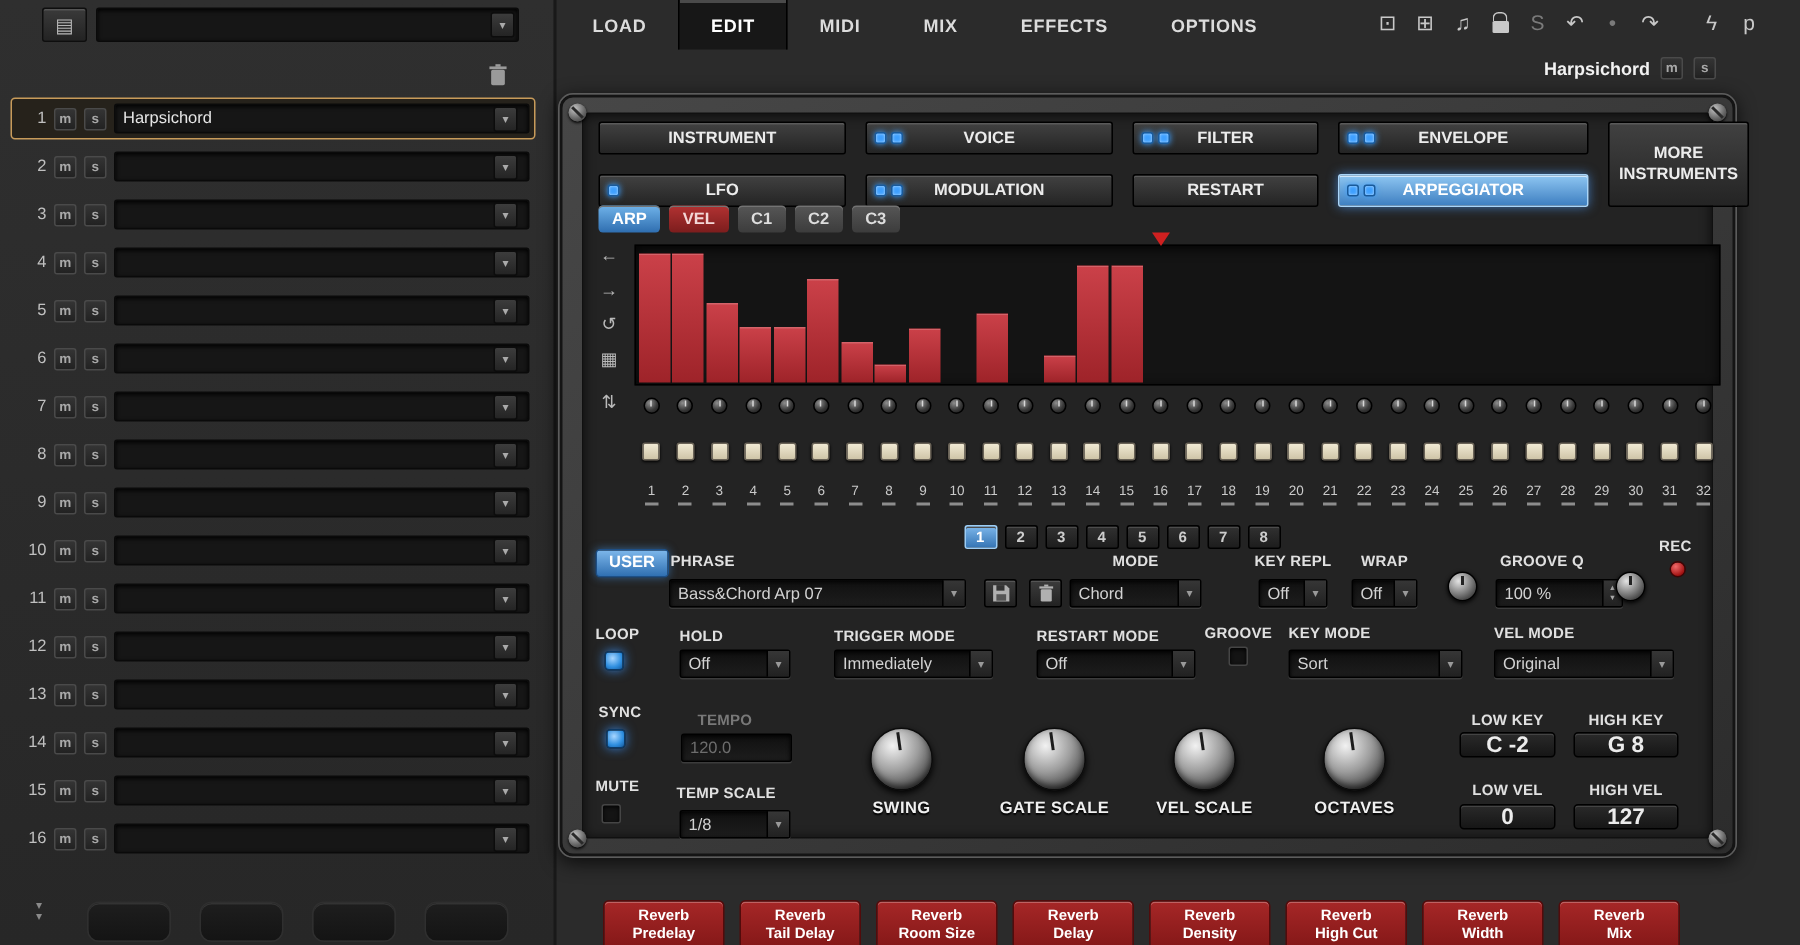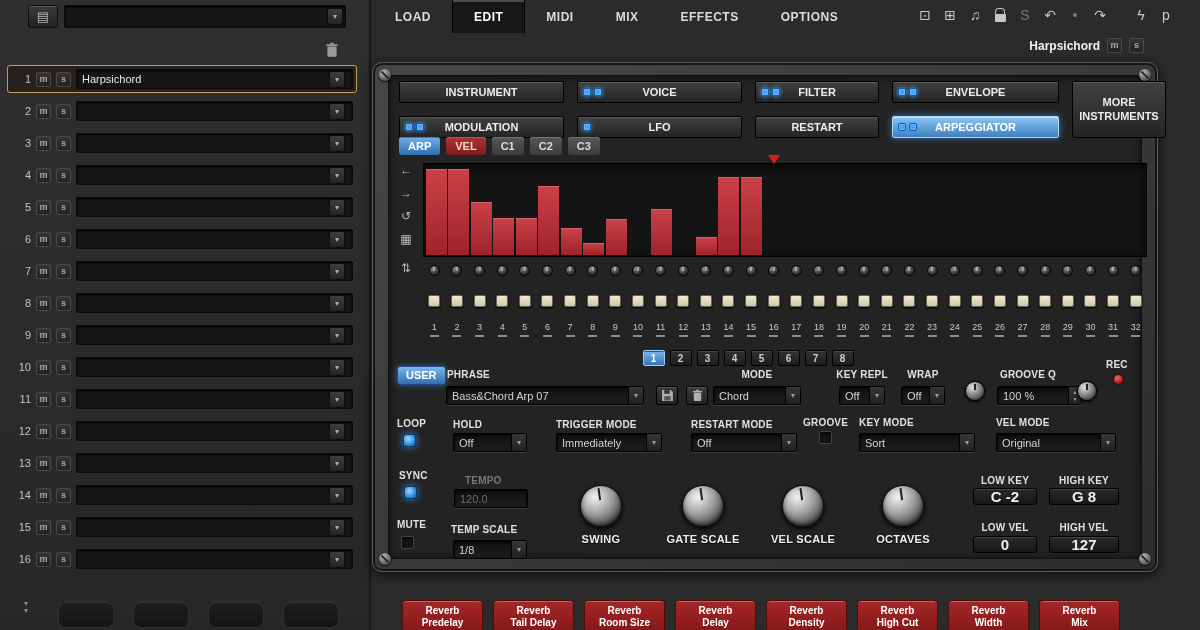--- a/index.html
+++ b/index.html
@@ -385,29 +385,29 @@
           <span class="led"></span>
         </span>
         <span class="nav-label">ENVELOPE</span>
       </div>
       <div class="nav-btn more" style="grid-area: 1 / 5 / 3;">
         <span class="nav-label">MORE INSTRUMENTS</span>
       </div>
       <div class="nav-btn">
         <span class="nav-leds">
           <span class="led"></span>
+        </span>
+        <span class="nav-label">LFO</span>
+      </div>
+      <div class="nav-btn">
+        <span class="nav-leds">
+          <span class="led"></span>
           <span class="led"></span>
         </span>
         <span class="nav-label">MODULATION</span>
-      </div>
-      <div class="nav-btn">
-        <span class="nav-leds">
-          <span class="led"></span>
-        </span>
-        <span class="nav-label">LFO</span>
       </div>
       <div class="nav-btn">
         <span class="nav-label">RESTART</span>
       </div>
       <div class="nav-btn active">
         <span class="nav-leds">
           <span class="led"></span>
           <span class="led"></span>
         </span>
         <span class="nav-label">ARPEGGIATOR</span>

